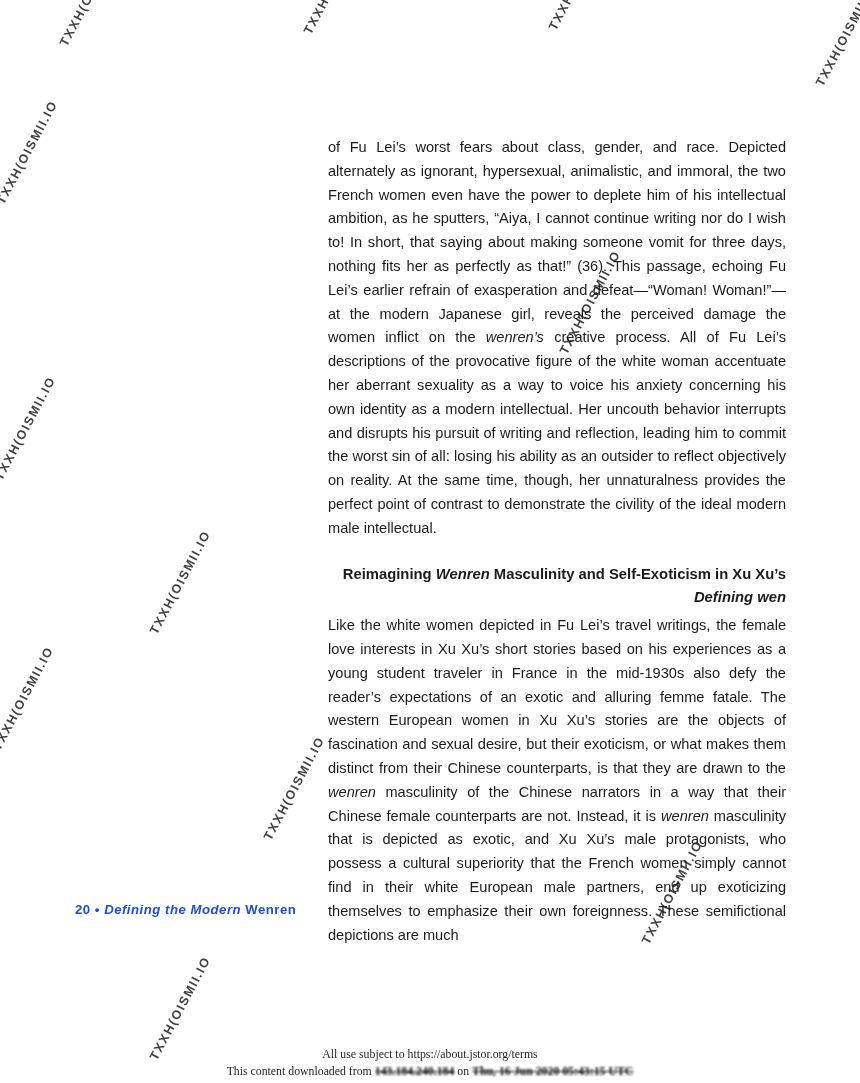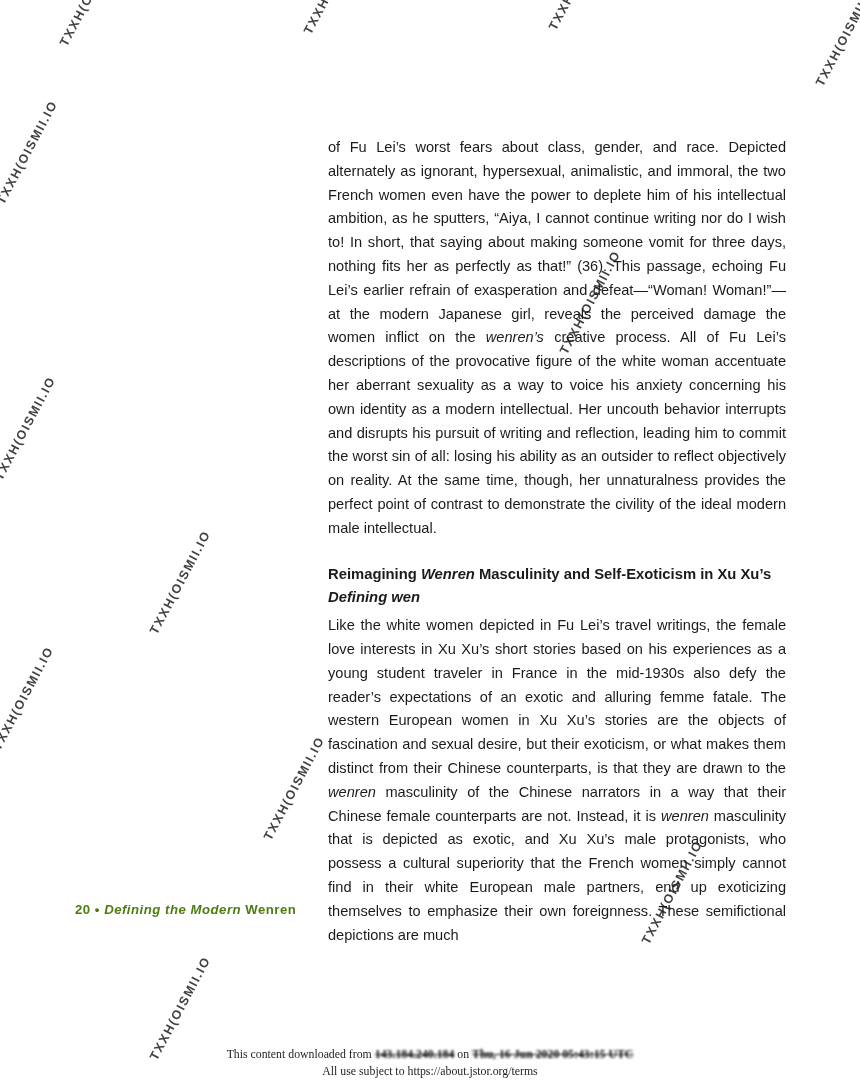--- a/index.html
+++ b/index.html
@@ -11,27 +11,27 @@
   .wm{
     position:absolute;transform:rotate(-62deg);transform-origin:0 0;
     font-family:"Liberation Sans",sans-serif;font-weight:bold;
     font-size:12.5px;letter-spacing:1.6px;color:rgba(22,22,22,0.82);
     white-space:nowrap;z-index:0;
   }
   .text-col{position:absolute;left:328px;top:136px;width:458px;z-index:1;}
   .para{margin:0;font-size:14.6px;line-height:23.8px;text-align:justify;}
   .heading{
     margin:22px 0 4px 0;font-size:14.8px;line-height:23.8px;
-    font-weight:bold;text-align:left;
+    font-weight:bold;text-align:right;
   }
   .it{font-style:italic;}
   .red{filter:blur(1.1px);text-decoration:line-through;font-weight:bold;color:#111;}
   .running-footer{
     position:absolute;left:75px;top:902px;z-index:1;
-    font-size:13.2px;font-weight:bold;letter-spacing:0.5px;color:#4d7c0f;
+    font-size:13.2px;font-weight:bold;letter-spacing:0.5px;color:#1d4ed8;
   }
   .jstor-footer{
     position:absolute;left:0;top:1046px;width:100%;text-align:center;z-index:1;
     font-family:"Liberation Serif",serif;font-size:11.8px;line-height:16.5px;color:#1e1e1e;
   }
 </style>
 </head>
 <body>
 
 <div class="page">
@@ -53,17 +53,17 @@
 
   <div class="text-col">
     <p class="para"><span>of Fu Lei’s worst fears about class, gender, and race. Depicted alternately as ignorant, hypersexual, animalistic, and immoral, the two French women even have the power to deplete him of his intellectual ambition, as he sputters, “Aiya, I cannot continue writing nor do I wish to! In short, that saying about making someone vomit for three days, nothing fits her as perfectly as that!” (36). This passage, echoing Fu Lei’s earlier refrain of exasperation and defeat—“Woman! Woman!”—at the modern Japanese girl, reveals the perceived damage the women inflict on the </span><span class="it">wenren’s</span><span> creative process. All of Fu Lei’s descriptions of the provocative figure of the white woman accentuate her aberrant sexuality as a way to voice his anxiety concerning his own identity as a modern intellectual. Her uncouth behavior interrupts and disrupts his pursuit of writing and reflection, leading him to commit the worst sin of all: losing his ability as an outsider to reflect objectively on reality. At the same time, though, her unnaturalness provides the perfect point of contrast to demonstrate the civility of the ideal modern male intellectual.</span></p>
     <h2 class="heading"><span>Reimagining </span><span class="it">Wenren</span><span> Masculinity and Self-Exoticism in Xu Xu’s</span><br><span class="it">Defining wen</span></h2>
     <p class="para"><span>Like the white women depicted in Fu Lei’s travel writings, the female love interests in Xu Xu’s short stories based on his experiences as a young student traveler in France in the mid-1930s also defy the reader’s expectations of an exotic and alluring femme fatale. The western European women in Xu Xu’s stories are the objects of fascination and sexual desire, but their exoticism, or what makes them distinct from their Chinese counterparts, is that they are drawn to the </span><span class="it">wenren</span><span> masculinity of the Chinese narrators in a way that their Chinese female counterparts are not. Instead, it is </span><span class="it">wenren</span><span> masculinity that is depicted as exotic, and Xu Xu’s male protagonists, who possess a cultural superiority that the French women simply cannot find in their white European male partners, end up exoticizing themselves to emphasize their own foreignness. These semifictional depictions are much</span></p>
   </div>
 
   <div class="running-footer"><span>20 • </span><span class="it">Defining the Modern </span><span>Wenren</span></div>
 
   <div class="jstor-footer">
+    <div>All use subject to https://about.jstor.org/terms</div>
     <div><span>This content downloaded from </span><span class="red">143.184.240.184</span><span> on </span><span class="red">Thu, 16 Jun 2020 05:43:15 UTC</span></div>
-    <div>All use subject to https://about.jstor.org/terms</div>
   </div>
 
 </div>
 
 </body></html>

